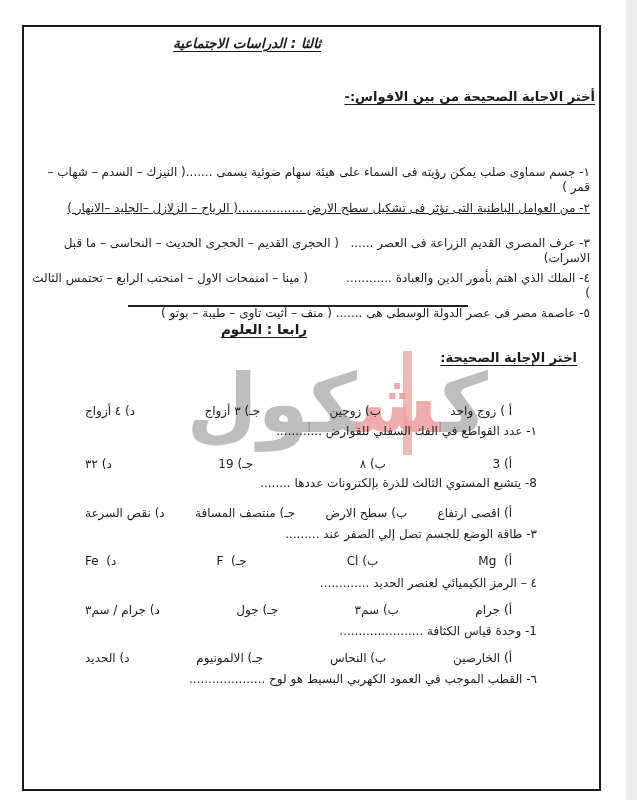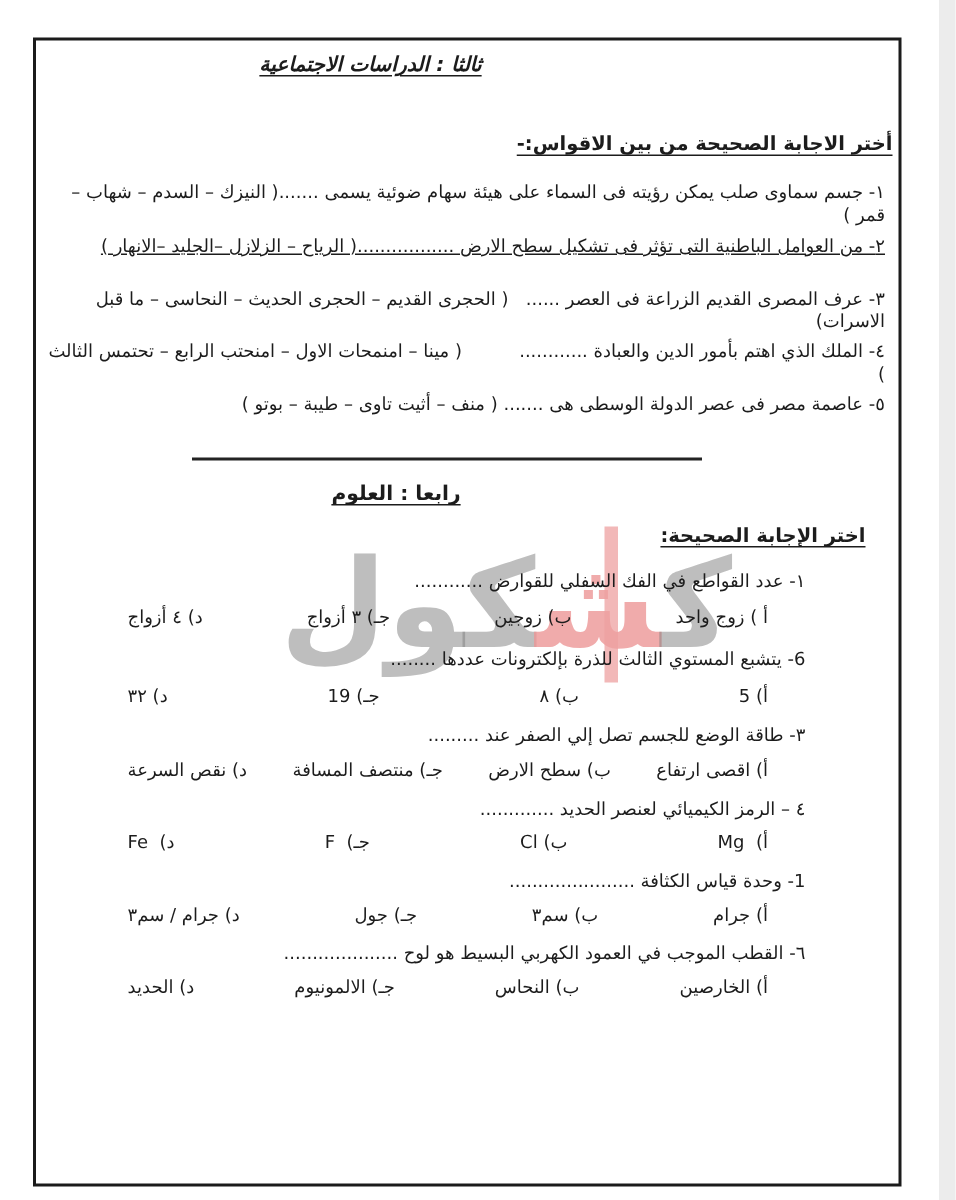--- a/index.html
+++ b/index.html
@@ -26,21 +26,21 @@
   }
   .instruction{
     position:absolute;direction:rtl;text-align:right;
     font-size:13px;font-weight:bold;
     text-decoration:underline;text-underline-offset:3px;
     z-index:2;
   }
   .qline{
     position:absolute;direction:rtl;text-align:right;
     font-size:12px;line-height:15px;white-space:pre-wrap;
-    z-index:2;left:30px;
+    z-index:2;left:30px;margin-top:44px;
   }
   .soc-q{right:47px;}
   .sci-q{right:100px;left:60px;}
   .opts{
     position:absolute;left:85px;right:125px;
     display:flex;direction:rtl;justify-content:space-between;
     font-size:12px;z-index:2;
   }
   .opt{white-space:pre;direction:rtl;}
   .separator{
@@ -85,23 +85,23 @@
 <div class="instruction" style="top:350px;right:60px;">اختر الإجابة الصحيحة:</div>
 
 <div class="qline sci-q" style="top:380px;">١- عدد القواطع في الفك السفلي للقوارض ............</div>
 <div class="opts" style="top:404px;">
   <span class="opt">أ ) زوج واحد</span>
   <span class="opt">ب) زوجين</span>
   <span class="opt">جـ) ٣ أزواج</span>
   <span class="opt">د) ٤ أزواج</span>
 </div>
 
-<div class="qline sci-q" style="top:432px;">6- يتشبع المستوي الثالث للذرة بإلكترونات عددها ........</div>
+<div class="qline sci-q" style="top:432px;">8- يتشبع المستوي الثالث للذرة بإلكترونات عددها ........</div>
 <div class="opts" style="top:457px;">
-  <span class="opt">أ) 5</span>
+  <span class="opt">أ) 3</span>
   <span class="opt">ب) ٨</span>
   <span class="opt">جـ) 19</span>
   <span class="opt">د) ٣٢</span>
 </div>
 
 <div class="qline sci-q" style="top:483px;">٣- طاقة الوضع للجسم تصل إلي الصفر عند .........</div>
 <div class="opts" style="top:506px;">
   <span class="opt">أ) اقصى ارتفاع</span>
   <span class="opt">ب) سطح الارض</span>
   <span class="opt">جـ) منتصف المسافة</span>

